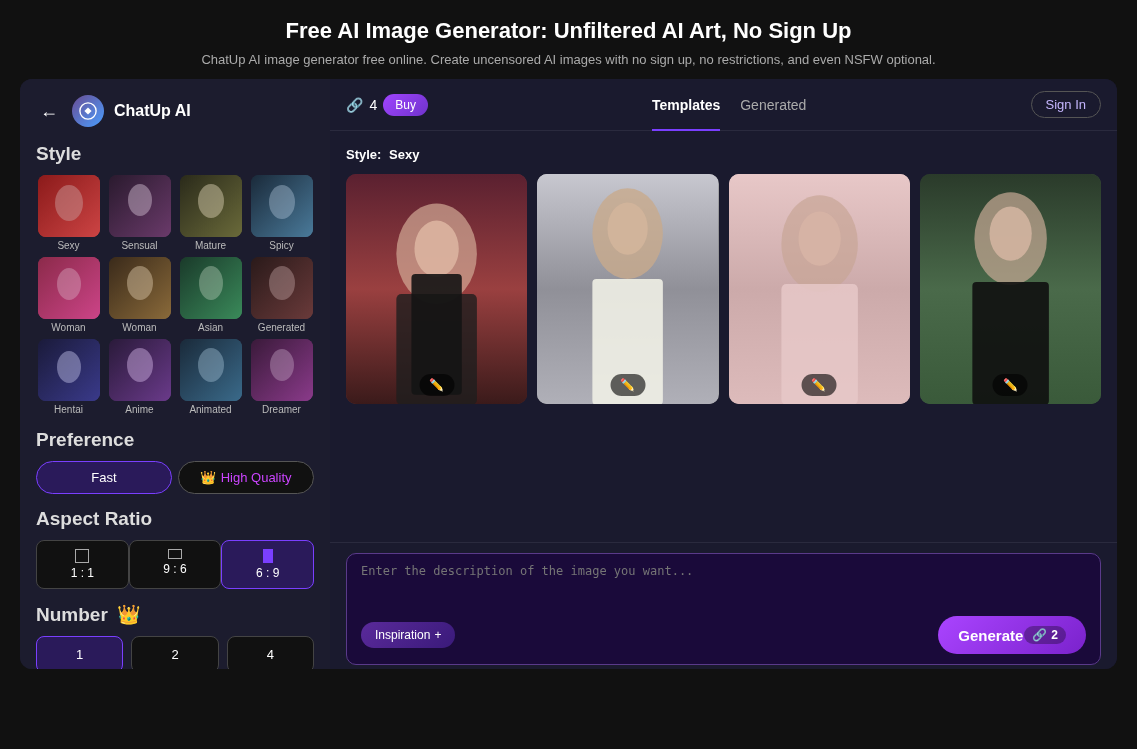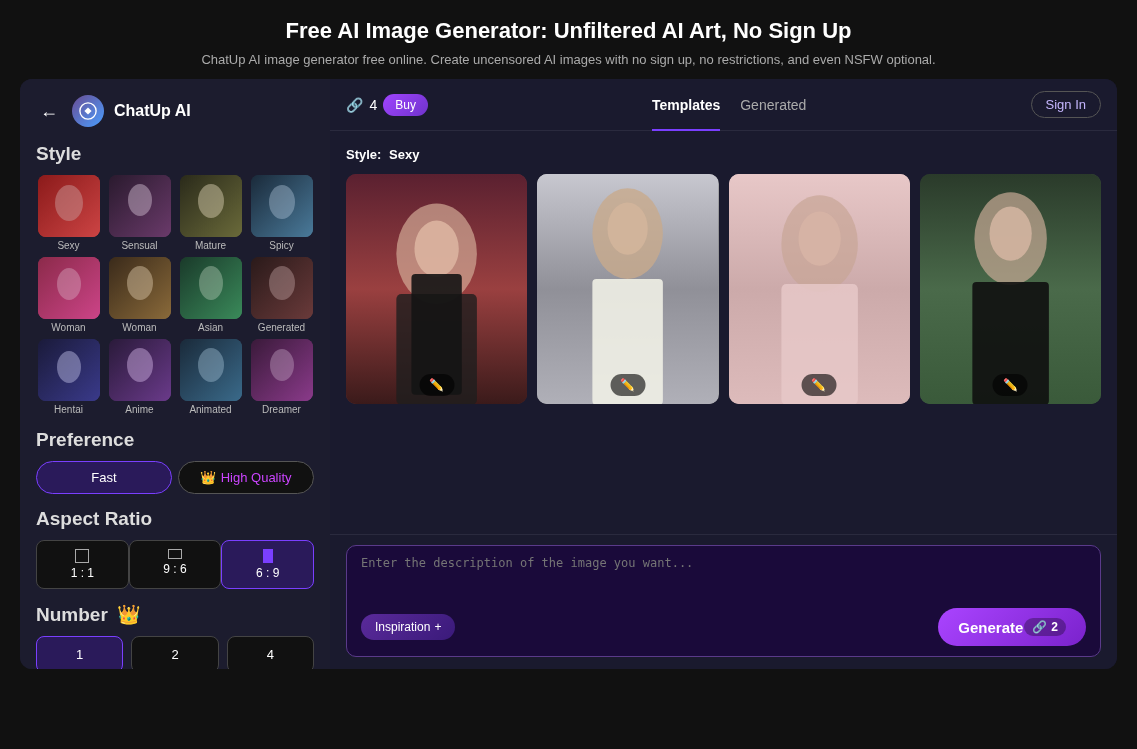--- a/index.html
+++ b/index.html
@@ -333,21 +333,21 @@
       border-radius: 16px;
       padding: 4px 10px;
       font-size: 12px;
       color: #fff;
       display: flex;
       align-items: center;
       gap: 4px;
     }
     
     .bottom-area {
-      padding: 10px 16px 12px;
+      padding: 10px 16px 4px;
       border-top: 1px solid #2a2a3e;
     }
     .prompt-box {
       background: #1a0a3a;
       border: 1.5px solid #5a3a8a;
       border-radius: 10px;
       padding: 10px 14px;
       min-height: 80px;
       position: relative;
     }

